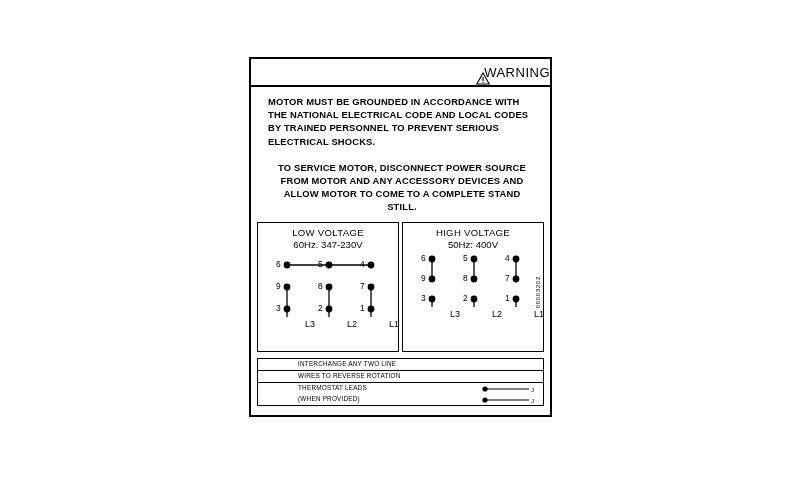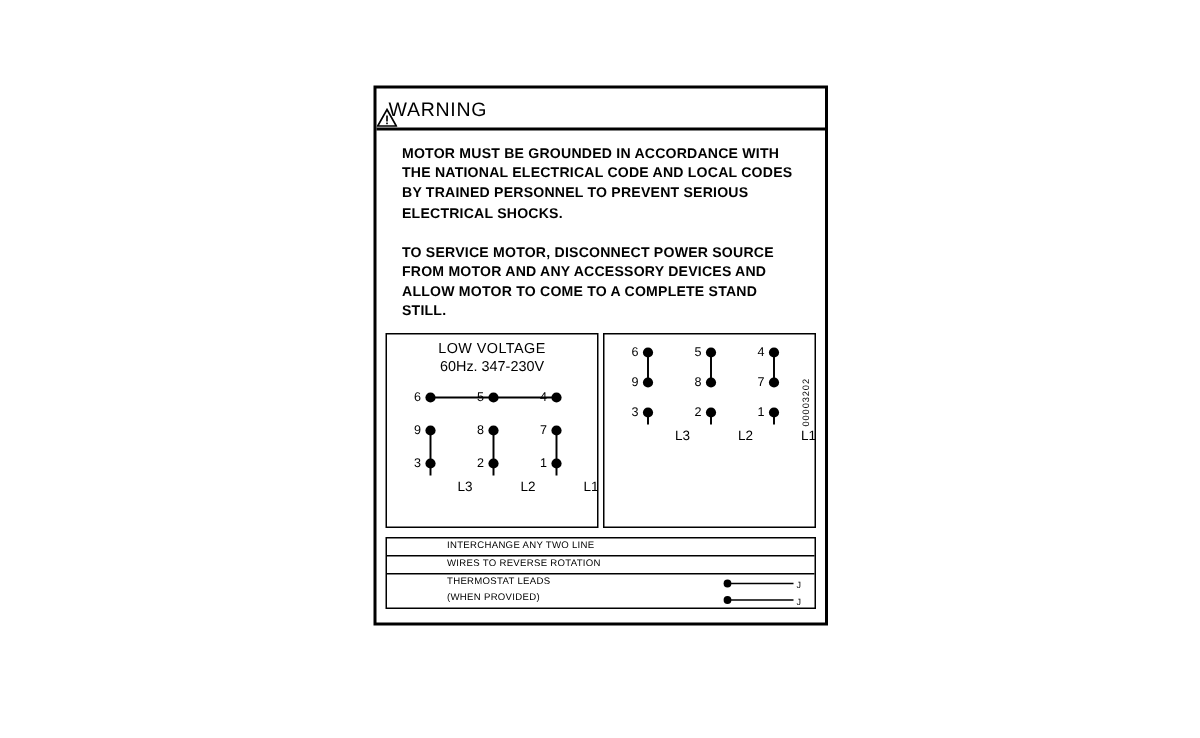--- a/index.html
+++ b/index.html
@@ -27,21 +27,21 @@
     background: #fff;
     box-sizing: border-box;
   }
 
   
   .warning-bar {
     height: 26px;
     border-bottom: 2px solid #000;
     display: flex;
     align-items: center;
-    justify-content: flex-start;
+    justify-content: flex-end;
     gap: 8px;
   }
   .warn-tri {
     width: 0;
     height: 0;
     position: relative;
     display: inline-block;
   }
   .warn-tri svg { display: block; }
   .warning-title {
@@ -52,21 +52,21 @@
 
   
   .body-text {
     padding: 8px 14px 6px 17px;
     font-size: 9.4px;
     line-height: 13.2px;
     letter-spacing: 0.15px;
     font-weight: bold;
   }
   .body-text p { margin: 0; }
-  .body-text p + p { margin-top: 13px; }
+  .body-text p + p { margin-top: 13px; text-align: center; }
 
   
   .panels {
     display: flex;
     margin: 2px 6px 0 6px;
     height: 130px;
   }
   .panel {
     border: 1.5px solid #000;
     box-sizing: border-box;
@@ -198,20 +198,22 @@
         <span class="node-label" style="left:102px; top:53px;">1</span>
 
         <span class="term-label" style="left:22px;  top:69px;">L3</span>
         <span class="term-label" style="left:64px;  top:69px;">L2</span>
         <span class="term-label" style="left:106px; top:69px;">L1</span>
       </div>
     </div>
 
     <div class="panel high">
       <div class="panel-head">
+        <div class="ttl">HIGH VOLTAGE</div>
+        <div>50Hz: 400V</div>
       </div>
       <div class="diagram" style="height:74px;">
         <svg width="145" height="74" viewBox="0 0 145 74">
 
           <circle cx="29" cy="8" r="3.4" fill="#000"></circle>
           <circle cx="71" cy="8" r="3.4" fill="#000"></circle>
           <circle cx="113" cy="8" r="3.4" fill="#000"></circle>
 
           <circle cx="29" cy="28" r="3.4" fill="#000"></circle>
           <circle cx="71" cy="28" r="3.4" fill="#000"></circle>

